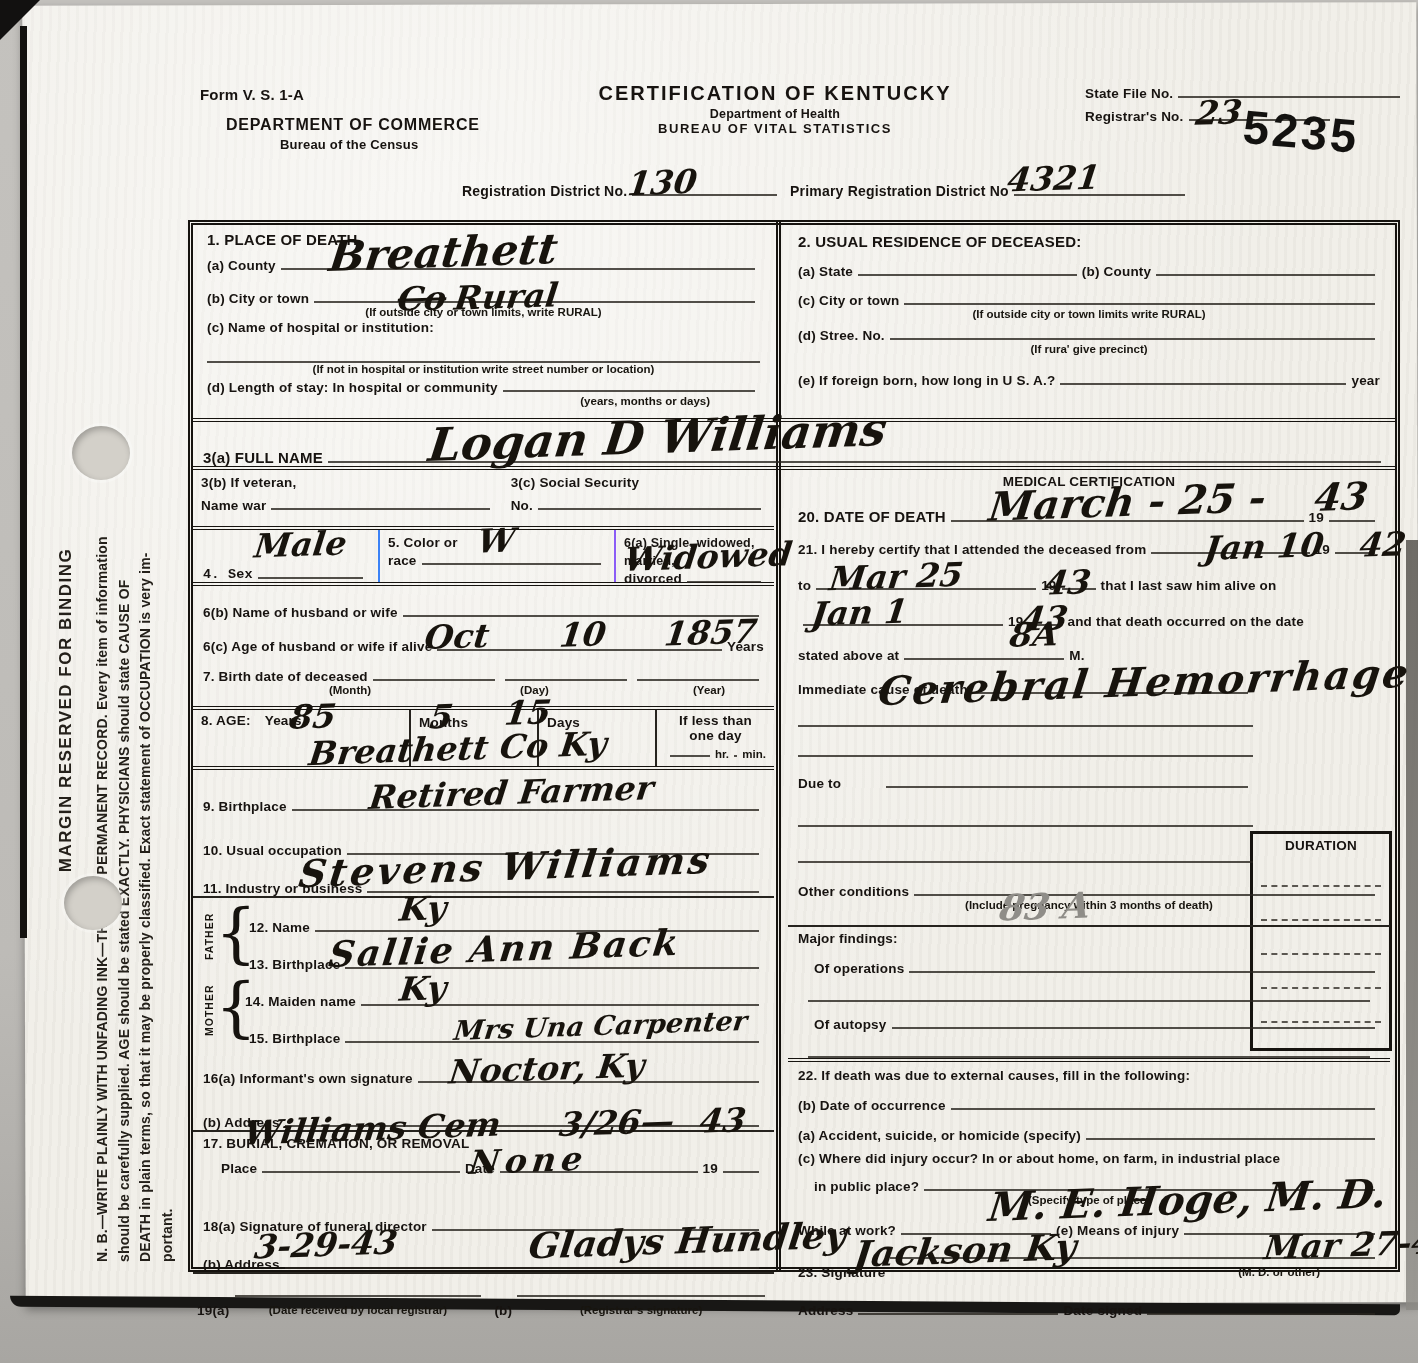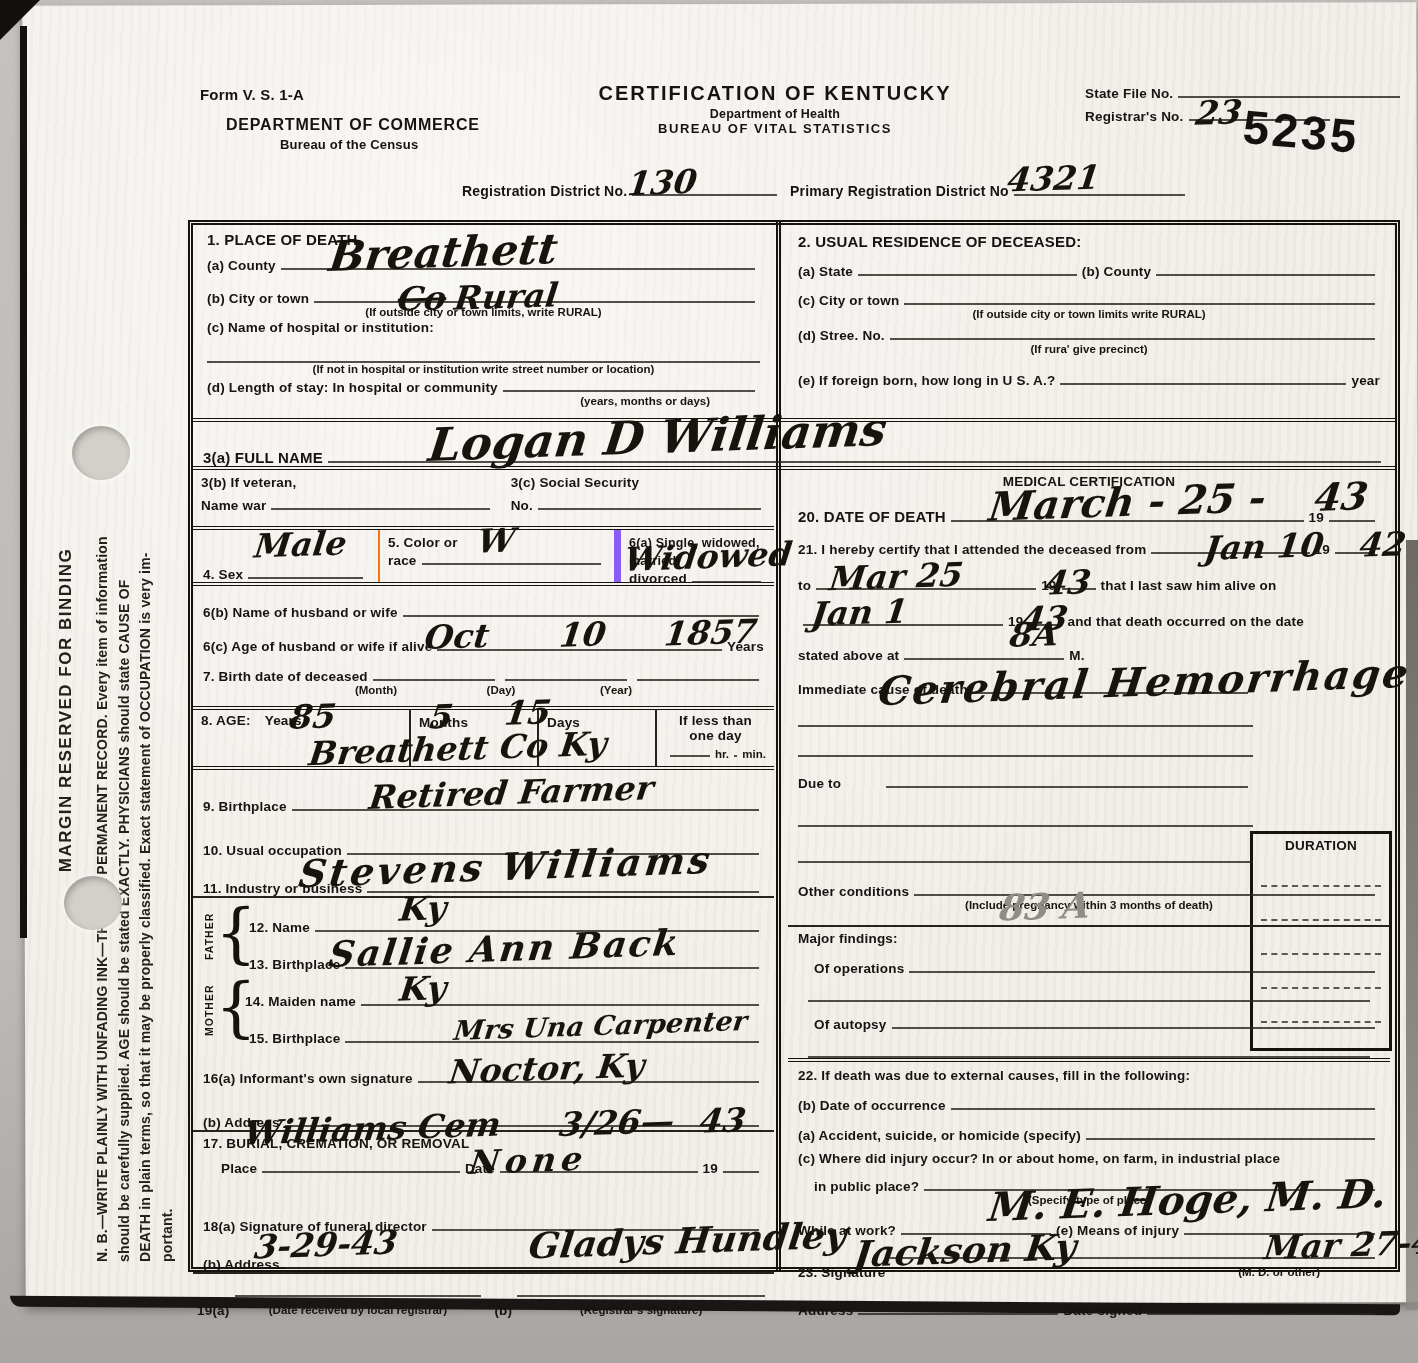--- a/index.html
+++ b/index.html
@@ -200,25 +200,25 @@
     <div style="flex:1;padding:3px 8px;">
       <div class="lbl">3(c)  Social Security</div>
       <div class="row" style="padding:0;margin-top:6px;">
           <span class="lbl">No.</span>
           <span class="bl"></span>
         </div>
     </div>
   </div>
 
   <div class="hr2" style="display:flex;height:52px;">
-    <div class="row" style="width:165px;border-right:2px solid #f97316;">
+    <div class="row" style="width:165px;border-right:2px solid #3b82f6;font-family:Liberation Mono, monospace;">
         <span class="lbl">4.  Sex</span>
         <span class="bl"></span>
       </div>
-    <div style="width:218px;border-right:7px solid #8b5cf6;padding:3px 8px;">
+    <div style="width:218px;border-right:2px solid #8b5cf6;padding:3px 8px;">
       <span class="lbl">5.  Color or</span>
       <div class="row" style="padding:0;">
           <span class="lbl">race</span>
           <span class="bl"></span>
         </div>
     </div>
     <div style="flex:1;padding:3px 8px;">
       <span class="lbl" style="font-size:12.5px;">6(a)  Single, widowed, married,</span>
       <div class="row" style="padding:0;">
           <span class="lbl">divorced</span>
@@ -237,21 +237,21 @@
       <span class="lbl">Years</span>
     </div>
 
   <div class="hr2" style="height:52px;">
     <div class="row" style="height:30px;">
       <span class="lbl">7.  Birth date of deceased</span>
       <span class="bl"></span>
         <span class="bl"></span>
         <span class="bl"></span>
     </div>
-    <div class="row" style="padding-left:118px;">
+    <div class="row" style="padding-left:92px;justify-content:space-between;">
       <span class="cap" style="width:130px;text-align:center;">(Month)</span>
       <span class="cap" style="width:120px;text-align:center;">(Day)</span>
       <span class="cap" style="width:110px;text-align:center;">(Year)</span>
     </div>
   </div>
 
   <div class="hr2" style="display:flex;height:56px;">
     <div style="width:208px;display:flex;padding:3px 0 0 8px;border-right:2px solid #26231e;">
       <span class="lbl">8.  AGE:</span>
       <span class="lbl" style="margin-left:14px;">Years</span>

